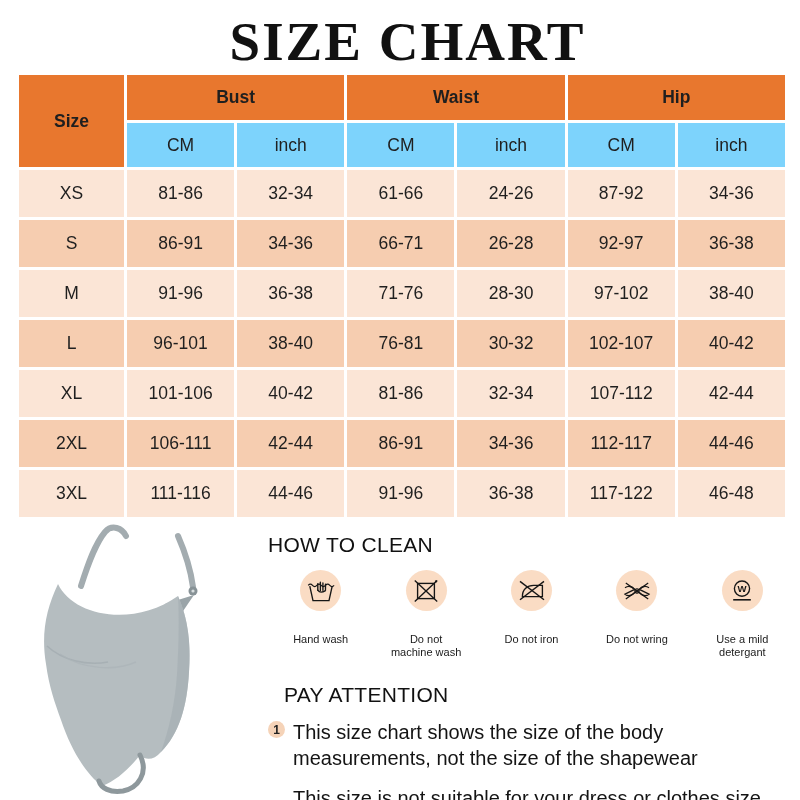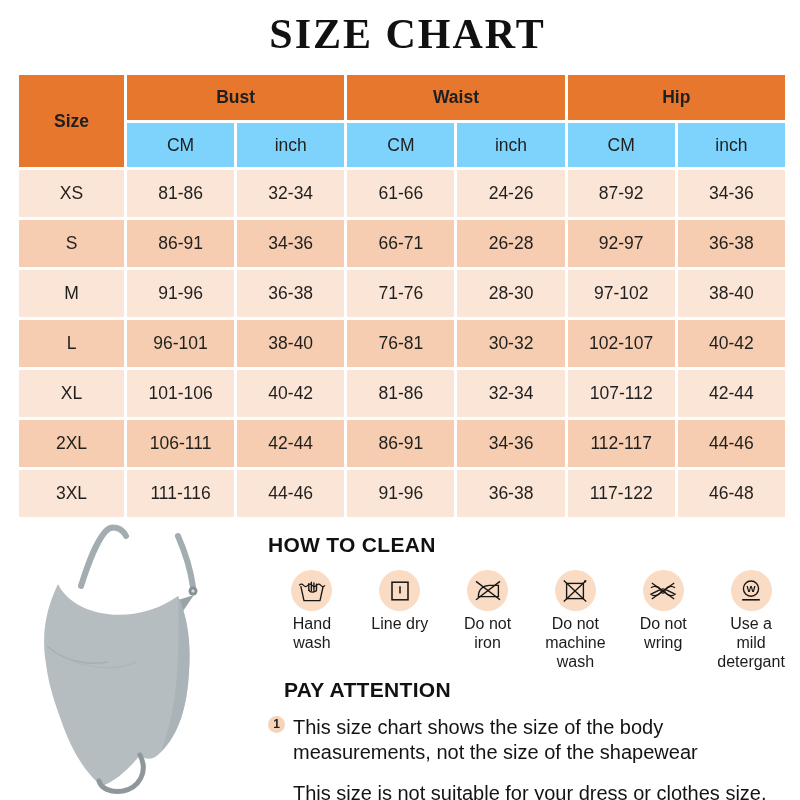--- a/index.html
+++ b/index.html
@@ -3,49 +3,49 @@
 <meta charset="utf-8">
 <style>
   * { margin:0; padding:0; box-sizing:border-box; }
   html,body { width:800px; height:800px; background:#ffffff; font-family:"Liberation Sans", sans-serif; }
   #stage { position:relative; width:800px; height:800px; background:#fff; overflow:hidden; }
 
   
   .title {
     position:absolute; top:10px; left:0; width:800px;
     text-align:center; font-family:"Liberation Serif", serif;
-    font-size:42px; font-weight:700; letter-spacing:2px; color:#111;padding-left:15px;
+    font-size:55px; font-weight:700; letter-spacing:2px; color:#111;padding-left:15px;
   }
 
   
   .size-table {
     position:absolute; left:16px; top:72px; width:772px;
     border-collapse:separate; border-spacing:3px; table-layout:fixed;
   }
   .size-table td, .size-table th { text-align:center; vertical-align:middle; padding:0; }
   .hdr { background:#E8772E; color:#ffffff; font-weight:700; font-size:20px; }
   .unit { background:#7dd3fc; color:#1c1c1c; font-size:17px; }
   .row-light td { background:#FBE5D6; }
   .row-dark td { background:#F6CDB0; }
   .size-table tbody td { font-size:17.5px; color:#1f1f1f; }
   .r-head { height:45px; }
   .r-unit { height:44px; }
   .r-data { height:47px;border-radius:21px; }
 
   
   .right-col { position:absolute; left:268px; top:533px; width:527px; }
-  .section-heading { font-size:21px; font-weight:700; color:#111; letter-spacing:0.3px; }
+  .section-heading { font-size:21px; font-weight:400; color:#111; letter-spacing:0.3px; }
   .care-row { display:flex; margin-top:13px; }
   .care-item { flex:1 1 0; display:flex; flex-direction:column; align-items:center; }
   .care-circle {
     width:41px; height:41px; border-radius:50%;
     background:#FADCC4; display:flex; align-items:center; justify-content:center;
   }
   .care-label {
-    margin-top:4px; font-size:16px; line-height:1.18; color:#1b1b1b;
+    margin-top:22px; font-size:11px; line-height:1.18; color:#1b1b1b;
     text-align:center; max-width:72px; min-height:44px;
   }
   .attention-heading { margin-top:6px;margin-left:16px; }
   .notes { margin-top:13px; display:flex; flex-direction:column; gap:15px; }
   .note { display:flex; gap:8px; width:516px; }
   .note.center { align-items:center; }
   .note-num {
     flex:0 0 auto; width:17px; height:17px; border-radius:50%;
     background:#F5D3B8; color:#222; font-size:12px; font-weight:700;
     display:flex; align-items:center; justify-content:center; margin-top:1px;
@@ -199,51 +199,42 @@
           <svg class="icon-svg" width="32" height="32" viewBox="0 0 40 40" fill="none" stroke="#161616" stroke-width="1.7">
             <path d="M6 14 L10 32 L30 32 L34 14"></path>
             <path d="M4 13 q2.7 -3 5.4 0 q2.7 3 5.4 0 q2.7 -3 5.4 0 q2.7 3 5.4 0 q2.7 -3 5.4 0 q2.7 3 5.4 0" stroke-width="1.5"></path>
             <path d="M16 19 v-8 m3.2 8.5 v-10.5 m3.2 10 v-9 m3.2 8 v-6.5" stroke-linecap="round"></path>
             <path d="M16 19 q3 4.5 9.6 0.5" stroke-linecap="round"></path>
           </svg>
         </span>
         <span class="care-label">Hand wash</span>
       </div>
 
-      <div class="care-item">
-        <span class="care-circle">
-          <svg class="icon-svg" width="32" height="32" viewBox="0 0 40 40" fill="none" stroke="#161616" stroke-width="1.9">
-            <rect x="10" y="9" width="20" height="22"></rect>
-            <line x1="20" y1="14" x2="20" y2="23"></line>
-          </svg>
-        </span>
-        <span class="care-label">Line dry</span>
-      </div>
-
-      <div class="care-item">
-        <span class="care-circle">
-          <svg class="icon-svg" width="32" height="32" viewBox="0 0 40 40" fill="none" stroke="#161616" stroke-width="1.7">
-            <path d="M8 27 C 8 18 14 13 22 13 L 33 13 L 33 27 Z"></path>
-            <line x1="5" y1="8" x2="35" y2="31"></line>
-            <line x1="35" y1="8" x2="5" y2="31"></line>
-          </svg>
-        </span>
-        <span class="care-label">Do not iron</span>
-      </div>
 
       <div class="care-item">
         <span class="care-circle">
           <svg class="icon-svg" width="32" height="32" viewBox="0 0 40 40" fill="none" stroke="#161616" stroke-width="1.7">
             <rect x="9.5" y="10.5" width="21" height="19"></rect>
             <line x1="6" y1="7" x2="34" y2="33"></line>
             <line x1="34" y1="7" x2="6" y2="33"></line>
             <circle cx="32.5" cy="8" r="1.4" fill="#161616" stroke="none"></circle>
           </svg>
         </span>
         <span class="care-label">Do not machine wash</span>
+      </div>
+
+      <div class="care-item">
+        <span class="care-circle">
+          <svg class="icon-svg" width="32" height="32" viewBox="0 0 40 40" fill="none" stroke="#161616" stroke-width="1.7">
+            <path d="M8 27 C 8 18 14 13 22 13 L 33 13 L 33 27 Z"></path>
+            <line x1="5" y1="8" x2="35" y2="31"></line>
+            <line x1="35" y1="8" x2="5" y2="31"></line>
+          </svg>
+        </span>
+        <span class="care-label">Do not iron</span>
       </div>
 
       <div class="care-item">
         <span class="care-circle">
           <svg class="icon-svg" width="32" height="32" viewBox="0 0 40 40" fill="none" stroke="#161616" stroke-width="1.6">
             <path d="M5 16 C 9 13 14 14 17 18 L 5 24 C 9 27 14 26 17 22"></path>
             <path d="M35 16 C 31 13 26 14 23 18 L 35 24 C 31 27 26 26 23 22"></path>
             <circle cx="20" cy="20" r="2.6"></circle>
             <line x1="6" y1="10" x2="34" y2="30"></line>
             <line x1="34" y1="10" x2="6" y2="30"></line>

